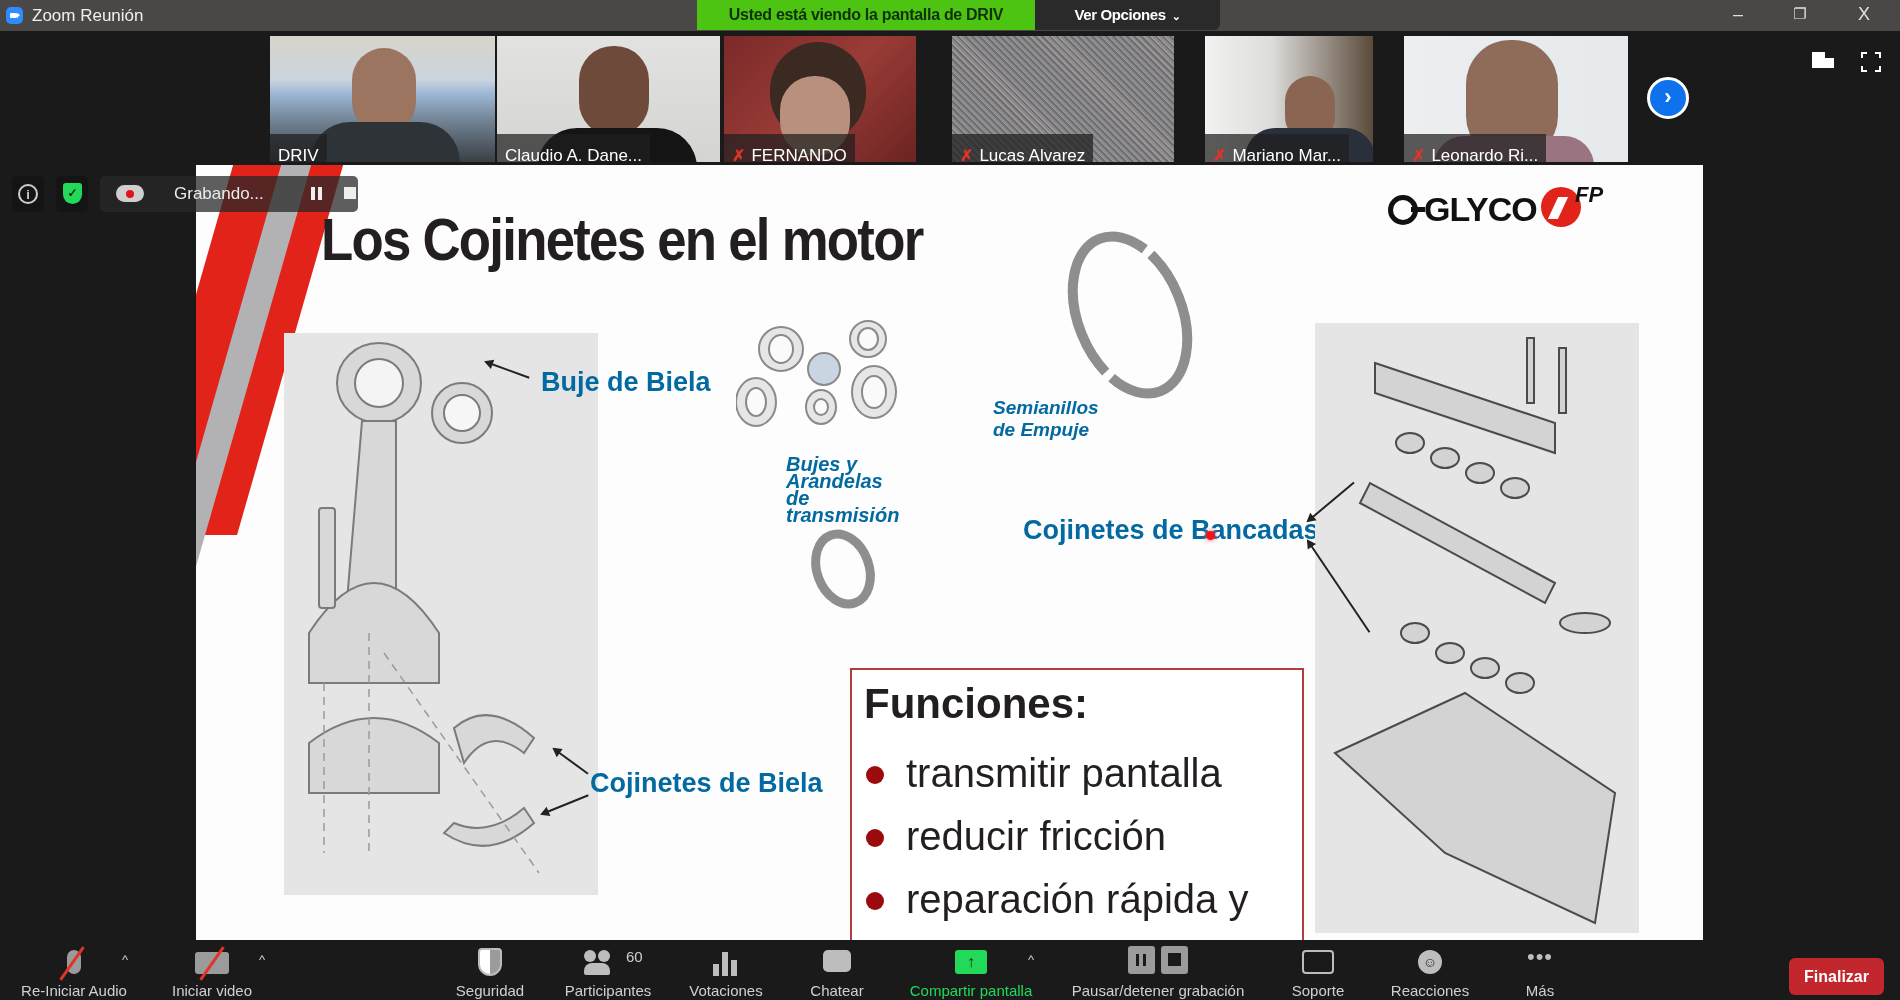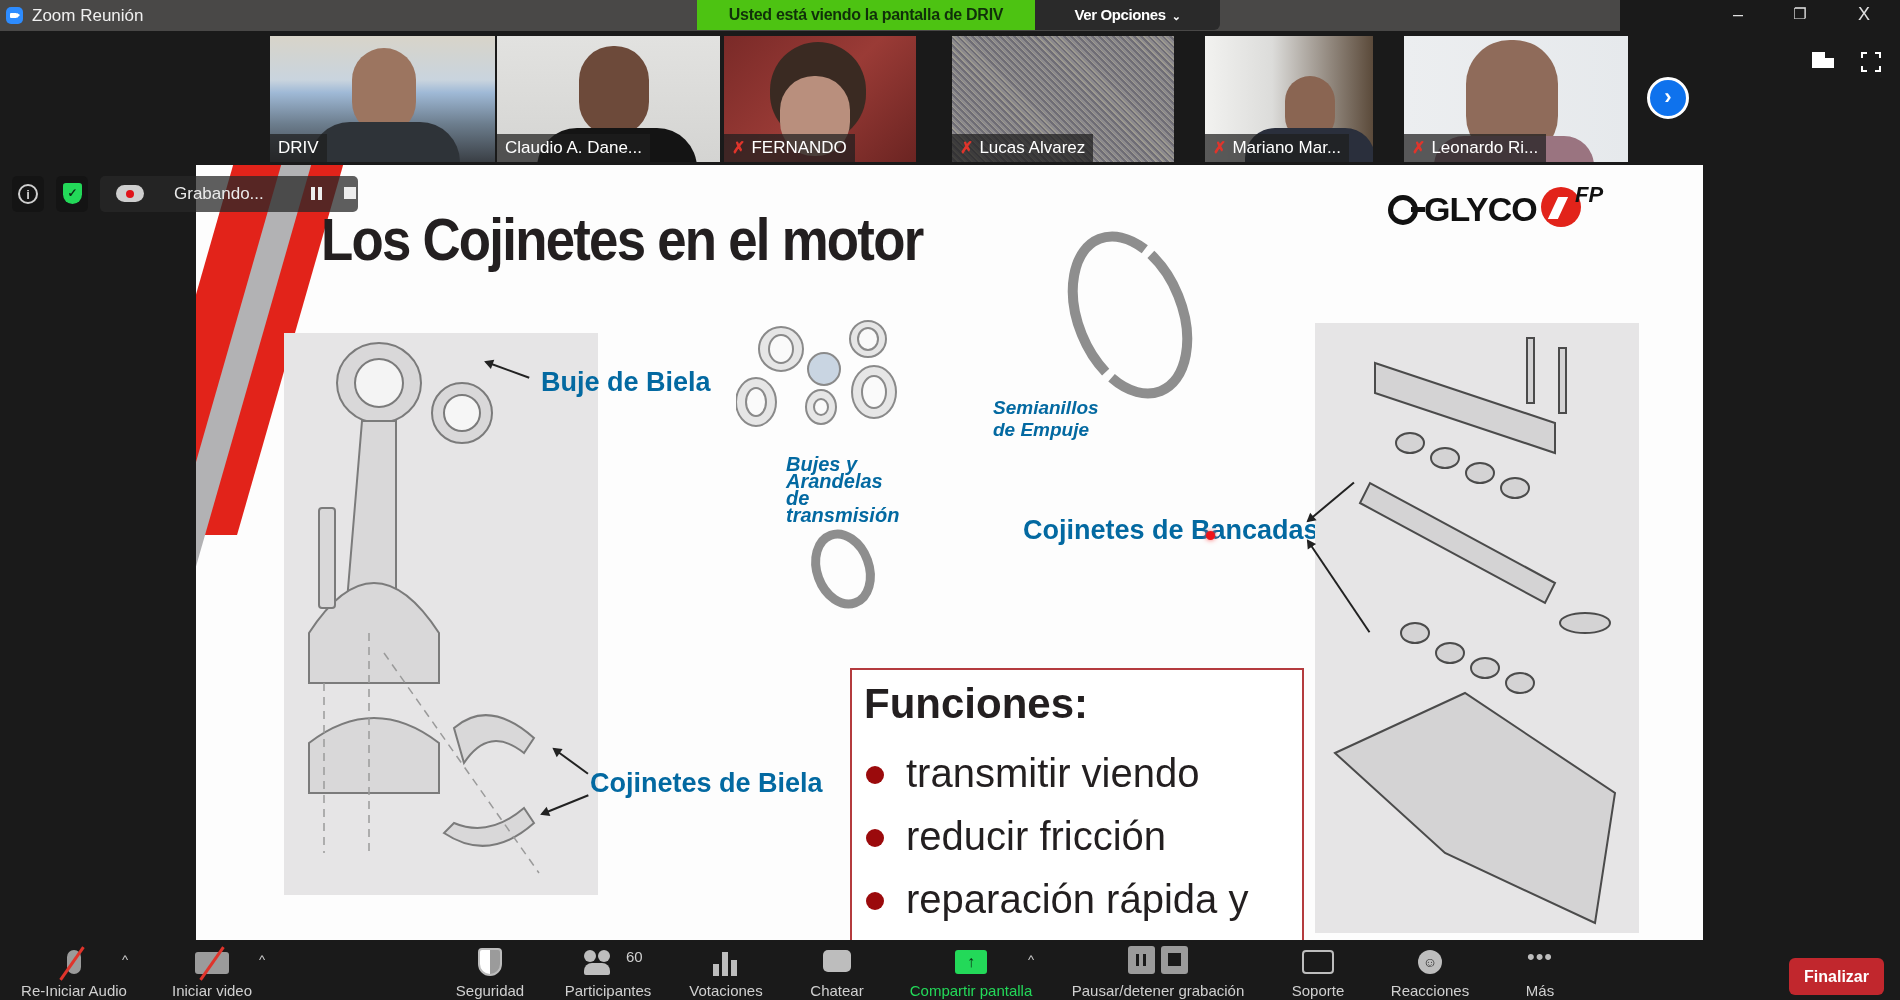--- a/index.html
+++ b/index.html
@@ -1,30 +1,30 @@
 <!DOCTYPE html>
 <html><head>
 <meta charset="utf-8">
 <style>
   * { box-sizing: border-box; margin: 0; padding: 0; }
   html, body { width: 1900px; height: 1000px; overflow: hidden; background: #1a1a1a; font-family: "Liberation Sans", sans-serif; }
-  .titlebar { position: absolute; left: 0; top: 0; width: 1620px; height: 31px; background: #494847; color: #e8e8e8; }
+  .titlebar { position: absolute; left: 0; top: 0; width: 1900px; height: 31px; background: #494847; color: #e8e8e8; }
   .titlebar .app-icon { position: absolute; left: 6px; top: 7px; width: 17px; height: 17px; border-radius: 5px; background: #2d8cff; }
   .titlebar .app-icon::after { content: ""; position: absolute; left: 4px; top: 6px; width: 7px; height: 5px; background: #fff; border-radius: 1px; }
   .titlebar .app-icon::before { content: ""; position: absolute; left: 11px; top: 6px; border-left: 3px solid #fff; border-top: 2px solid transparent; border-bottom: 3px solid transparent; }
   .titlebar .title { position: absolute; left: 32px; top: 6px; font-size: 17px; color: #f0f0f0; }
   .banner { position: absolute; left: 697px; top: 0; width: 338px; height: 30px; background: #4dc312; color: #10300a; font-size: 16px; text-align: center; line-height: 30px; font-family: "Liberation Sans Narrow", "Liberation Sans", sans-serif; font-weight: bold; letter-spacing: -0.3px; }
   .view-opts { position: absolute; left: 1035px; top: 0; width: 185px; height: 30px; background: #2a2a2a; color: #fff; font-size: 15px; font-weight: bold; line-height: 30px; text-align: center; border-radius: 0 0 6px 0; letter-spacing: -0.4px; }
   .view-opts .chev { font-size: 11px; margin-left: 6px; }
   .winctl { position: absolute; top: 0; height: 30px; width: 46px; color: #e0e0e0; text-align: center; line-height: 28px; font-size: 18px; }
 
   .strip { position: absolute; left: 0; top: 31px; width: 1900px; height: 134px; background: #1a1a1a; }
   .tile { position: absolute; top: 36px; height: 126px; overflow: hidden; }
   .tile .bg { position: absolute; inset: 0; }
-  .tile .name { position: absolute; left: 0; bottom: 0; height: 28px; padding: 0 8px; background: rgba(30,30,30,0.72); color: #fff; font-size: 17px; line-height: 28px; white-space: nowrap; }
+  .tile .name { position: absolute; left: 0; bottom: 0; height: 28px; padding: 8px 8px; background: rgba(30,30,30,0.72); color: #fff; font-size: 17px; line-height: 28px; white-space: nowrap; }
   .tile .mute { color: #e0342b; font-weight: bold; margin-right: 6px; font-size: 16px; }
   .tile.active { outline: 3px solid #8ed13b; outline-offset: -3px; }
   .next-btn { position: absolute; left: 1647px; top: 77px; width: 42px; height: 42px; border-radius: 50%; background: #0e72ed; border: 3px solid #fff; color: #fff; font-size: 22px; text-align: center; line-height: 34px; font-weight: bold; }
   .view-icon { position: absolute; left: 1812px; top: 52px; width: 22px; height: 16px; background: #fff; }
   .view-icon::after { content: ""; position: absolute; right: 0; top: 0; width: 9px; height: 6px; background: #1a1a1a; }
   .fs-icon { position: absolute; left: 1861px; top: 52px; width: 20px; height: 20px; }
   .fs-icon span { position: absolute; width: 6px; height: 6px; border-color: #fff; border-style: solid; }
 
   .slide { position: absolute; left: 196px; top: 165px; width: 1507px; height: 775px; background: #fdfdfd; overflow: hidden; }
   .slide .stripe-red { position: absolute; left: -60px; top: -10px; width: 110px; height: 380px; background: #e2231a; transform: skewX(-16deg); transform-origin: top left; left: 40px; }
@@ -221,21 +221,21 @@
         <path d="M20 430 L150 370 L300 470 L280 600 L130 530 Z"></path>
       </g>
     </svg>
   </div>
   <div class="arrow" style="left:1112px;top:355px;width:60px;transform:rotate(-40deg)"></div>
   <div class="arrow" style="left:1112px;top:375px;width:110px;transform:rotate(56deg)"></div>
 
   <div class="func-box">
     <div class="head">Funciones:</div>
     <ul>
-      <li>transmitir viendo</li>
+      <li>transmitir pantalla</li>
       <li>reducir fricción</li>
       <li>reparación rápida y</li>
       <li>económica</li>
     </ul>
   </div>
 </div>
 
 <div class="rec-bar">
   <div class="pill" style="left:0;width:32px">
     <div style="position:absolute;left:6px;top:8px;width:20px;height:20px;border:2px solid #cfcfcf;border-radius:50%;color:#cfcfcf;font-size:13px;text-align:center;line-height:17px;font-weight:bold">i</div>

